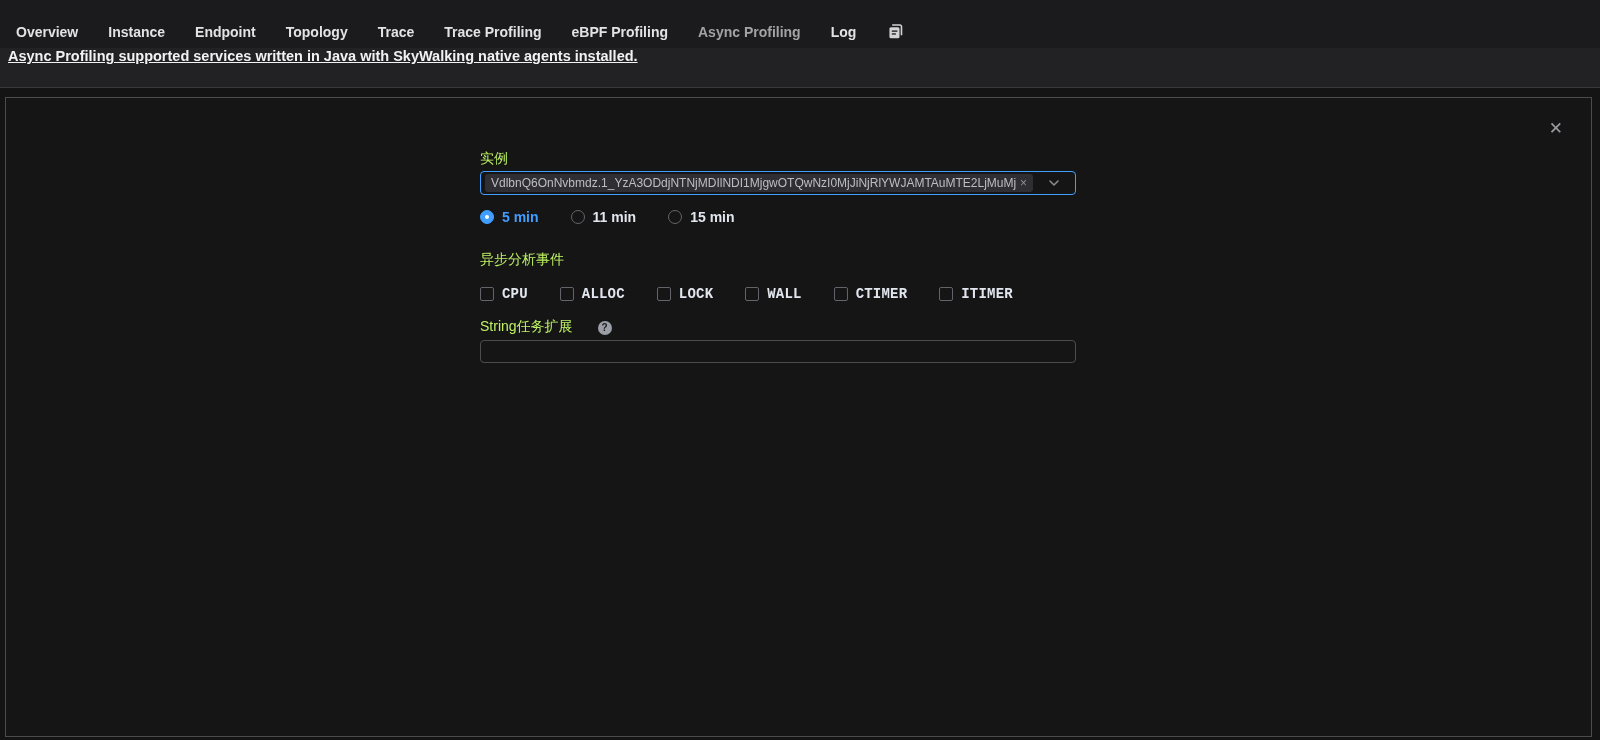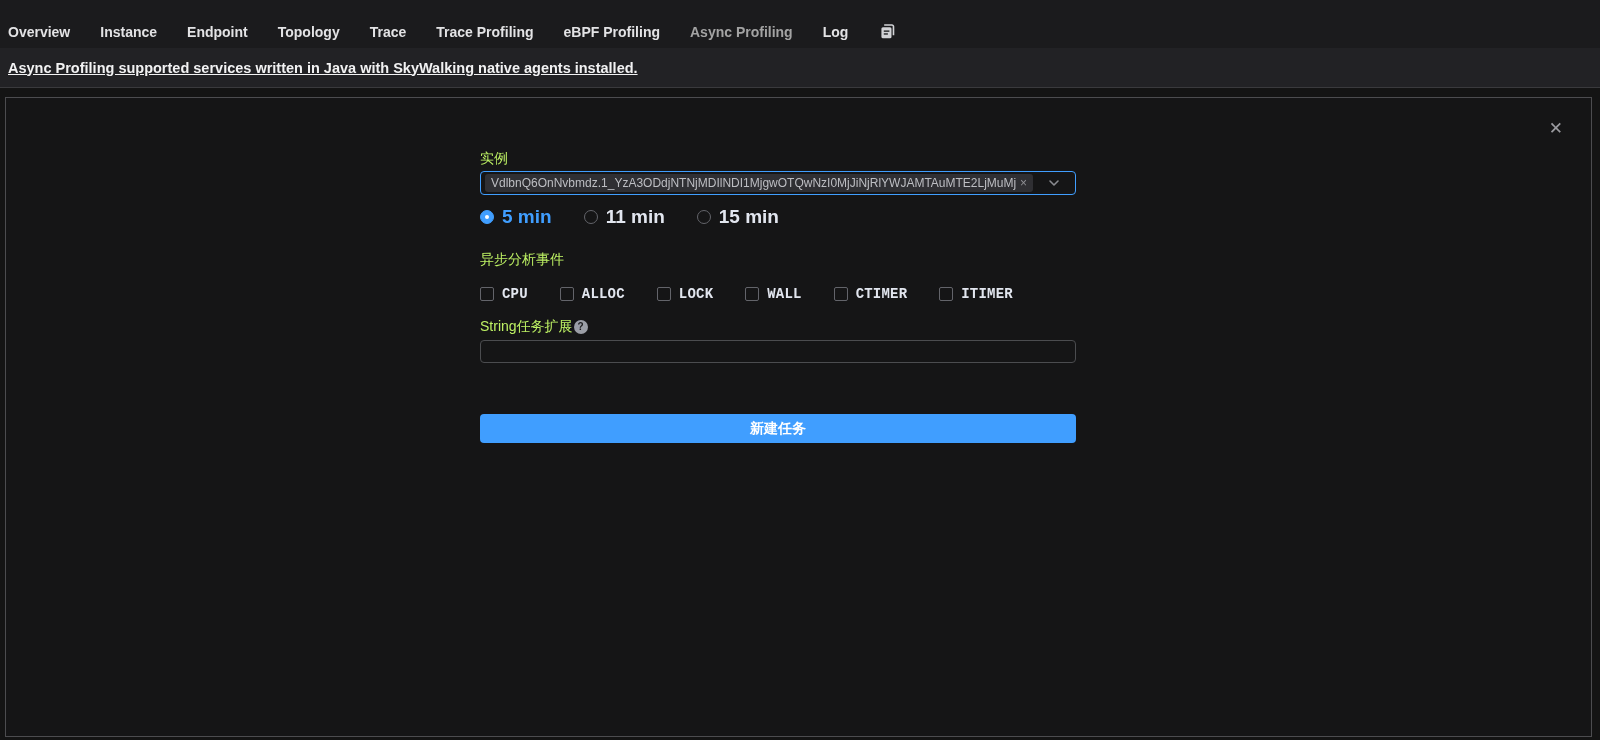--- a/index.html
+++ b/index.html
@@ -3,28 +3,28 @@
 <meta charset="utf-8">
 <style>
   * { margin:0; padding:0; box-sizing:border-box; }
   html,body { width:1600px; height:740px; background:#141414; overflow:hidden;
               font-family:"Liberation Sans", sans-serif; }
   .stage { position:relative; width:1600px; height:740px; }
 
   
   .topnav { position:absolute; top:0; left:0; right:0; height:64px; background:#1b1b1d;
             border-bottom:1px solid #3a3a3d; display:flex; align-items:center;
-            gap:30px; padding-left:8px;text-align:right; }
+            gap:30px; padding-left:16px;text-align:right; }
   .nav-item { font-size:14px; font-weight:600; color:#e3e3e5; cursor:pointer; white-space:nowrap; }
   .nav-item.active { color:#a3a3a3; }
   .nav-icon-btn { display:flex; align-items:center; cursor:pointer; }
 
   
   .banner { position:absolute; top:48px; left:0; right:0; height:40px; background:#222225;
-            border-bottom:1px solid #3a3a3d; display:flex; align-items:center; padding-left:8px; }
+            border-bottom:1px solid #3a3a3d; display:flex; padding-left:8px; }
   .banner-link { color:#f2f2f3; font-size:14.5px; font-weight:700; text-decoration:underline;
                  cursor:pointer; }
 
   
   .panel { position:absolute; top:97px; left:5px; right:8px; bottom:3px;
            background:#151516; border:1px solid #4c4c4f; }
   .panel-close { position:absolute; top:22px; right:28px; font-size:17px; line-height:1;
                  color:#9a9a9f; cursor:pointer; font-weight:400; }
 
   
@@ -43,30 +43,30 @@
   .sel-arrow { width:42px; display:flex; align-items:center; justify-content:center; }
 
   .lbl-duration { margin-bottom:9px; }
   .radio-row { display:flex; align-items:center; gap:32px; height:16px; margin-bottom:26px; }
   .radio { display:flex; align-items:center; gap:8px; cursor:pointer; }
   .radio-dot { position:relative; width:14px; height:14px; border-radius:50%;
                border:1px solid #63646a; flex:none; }
   .radio.checked .radio-dot { background:#409eff; border-color:#409eff; }
   .radio.checked .radio-dot::after { content:""; position:absolute; inset:0; margin:auto;
                width:4px; height:4px; border-radius:50%; background:#fff; }
-  .radio-label { font-size:19px; font-weight:600; color:#e2e6ef; }
+  .radio-label { font-size:14px; font-weight:600; color:#e2e6ef; }
   .radio.checked .radio-label { color:#409eff; }
 
   .lbl-events { margin-bottom:18px; }
   .checkbox-row { display:flex; align-items:center; gap:32px; height:16px; margin-bottom:16px; }
   .checkbox { display:flex; align-items:center; gap:8px; cursor:pointer; }
   .checkbox-box { width:14px; height:14px; border:1px solid #63646a; border-radius:2px; flex:none; }
   .checkbox-label { font-size:14px; font-weight:600; color:#e2e6ef; letter-spacing:.2px;font-family:Liberation Mono, monospace; }
 
-  .lbl-ext-row { display:flex; align-items:center; gap:1px; margin-bottom:5px;margin-top:12px; }
+  .lbl-ext-row { display:flex; align-items:flex-end; gap:25px; margin-bottom:5px;margin-top:12px; }
   .q-icon { width:14px; height:14px; border-radius:50%; background:#9b9ea6; color:#1b1b1d;
             font-size:10px; font-weight:700; display:flex; align-items:center;
             justify-content:center; line-height:1; cursor:pointer; }
   .text-input { width:100%; height:23px; background:transparent; border:1px solid #4b4c4f;
                 border-radius:4px; color:#dfe0e3; font-size:13px; padding:0 8px;
                 margin-bottom:51px; outline:none; font-family:"Liberation Sans",sans-serif; }
   .submit-btn { width:100%; height:29px; background:#409eff; border:none; border-radius:4px;
                 color:#ffffff; font-size:14px; font-weight:600; cursor:pointer;
                 display:flex; align-items:center; justify-content:center;
                 font-family:"Liberation Sans",sans-serif; }
@@ -164,18 +164,17 @@
         </span>
       </div>
 
       <div class="lbl-ext-row">
         <span class="field-label">String任务扩展</span>
         <span class="q-icon">?</span>
       </div>
 
       <input class="text-input" type="text" placeholder="" value="" style="">
 
-      <button class="submit-btn">新建任务</button>
 
     </div>
   </section>
 
 </div>
 
 </body></html>

